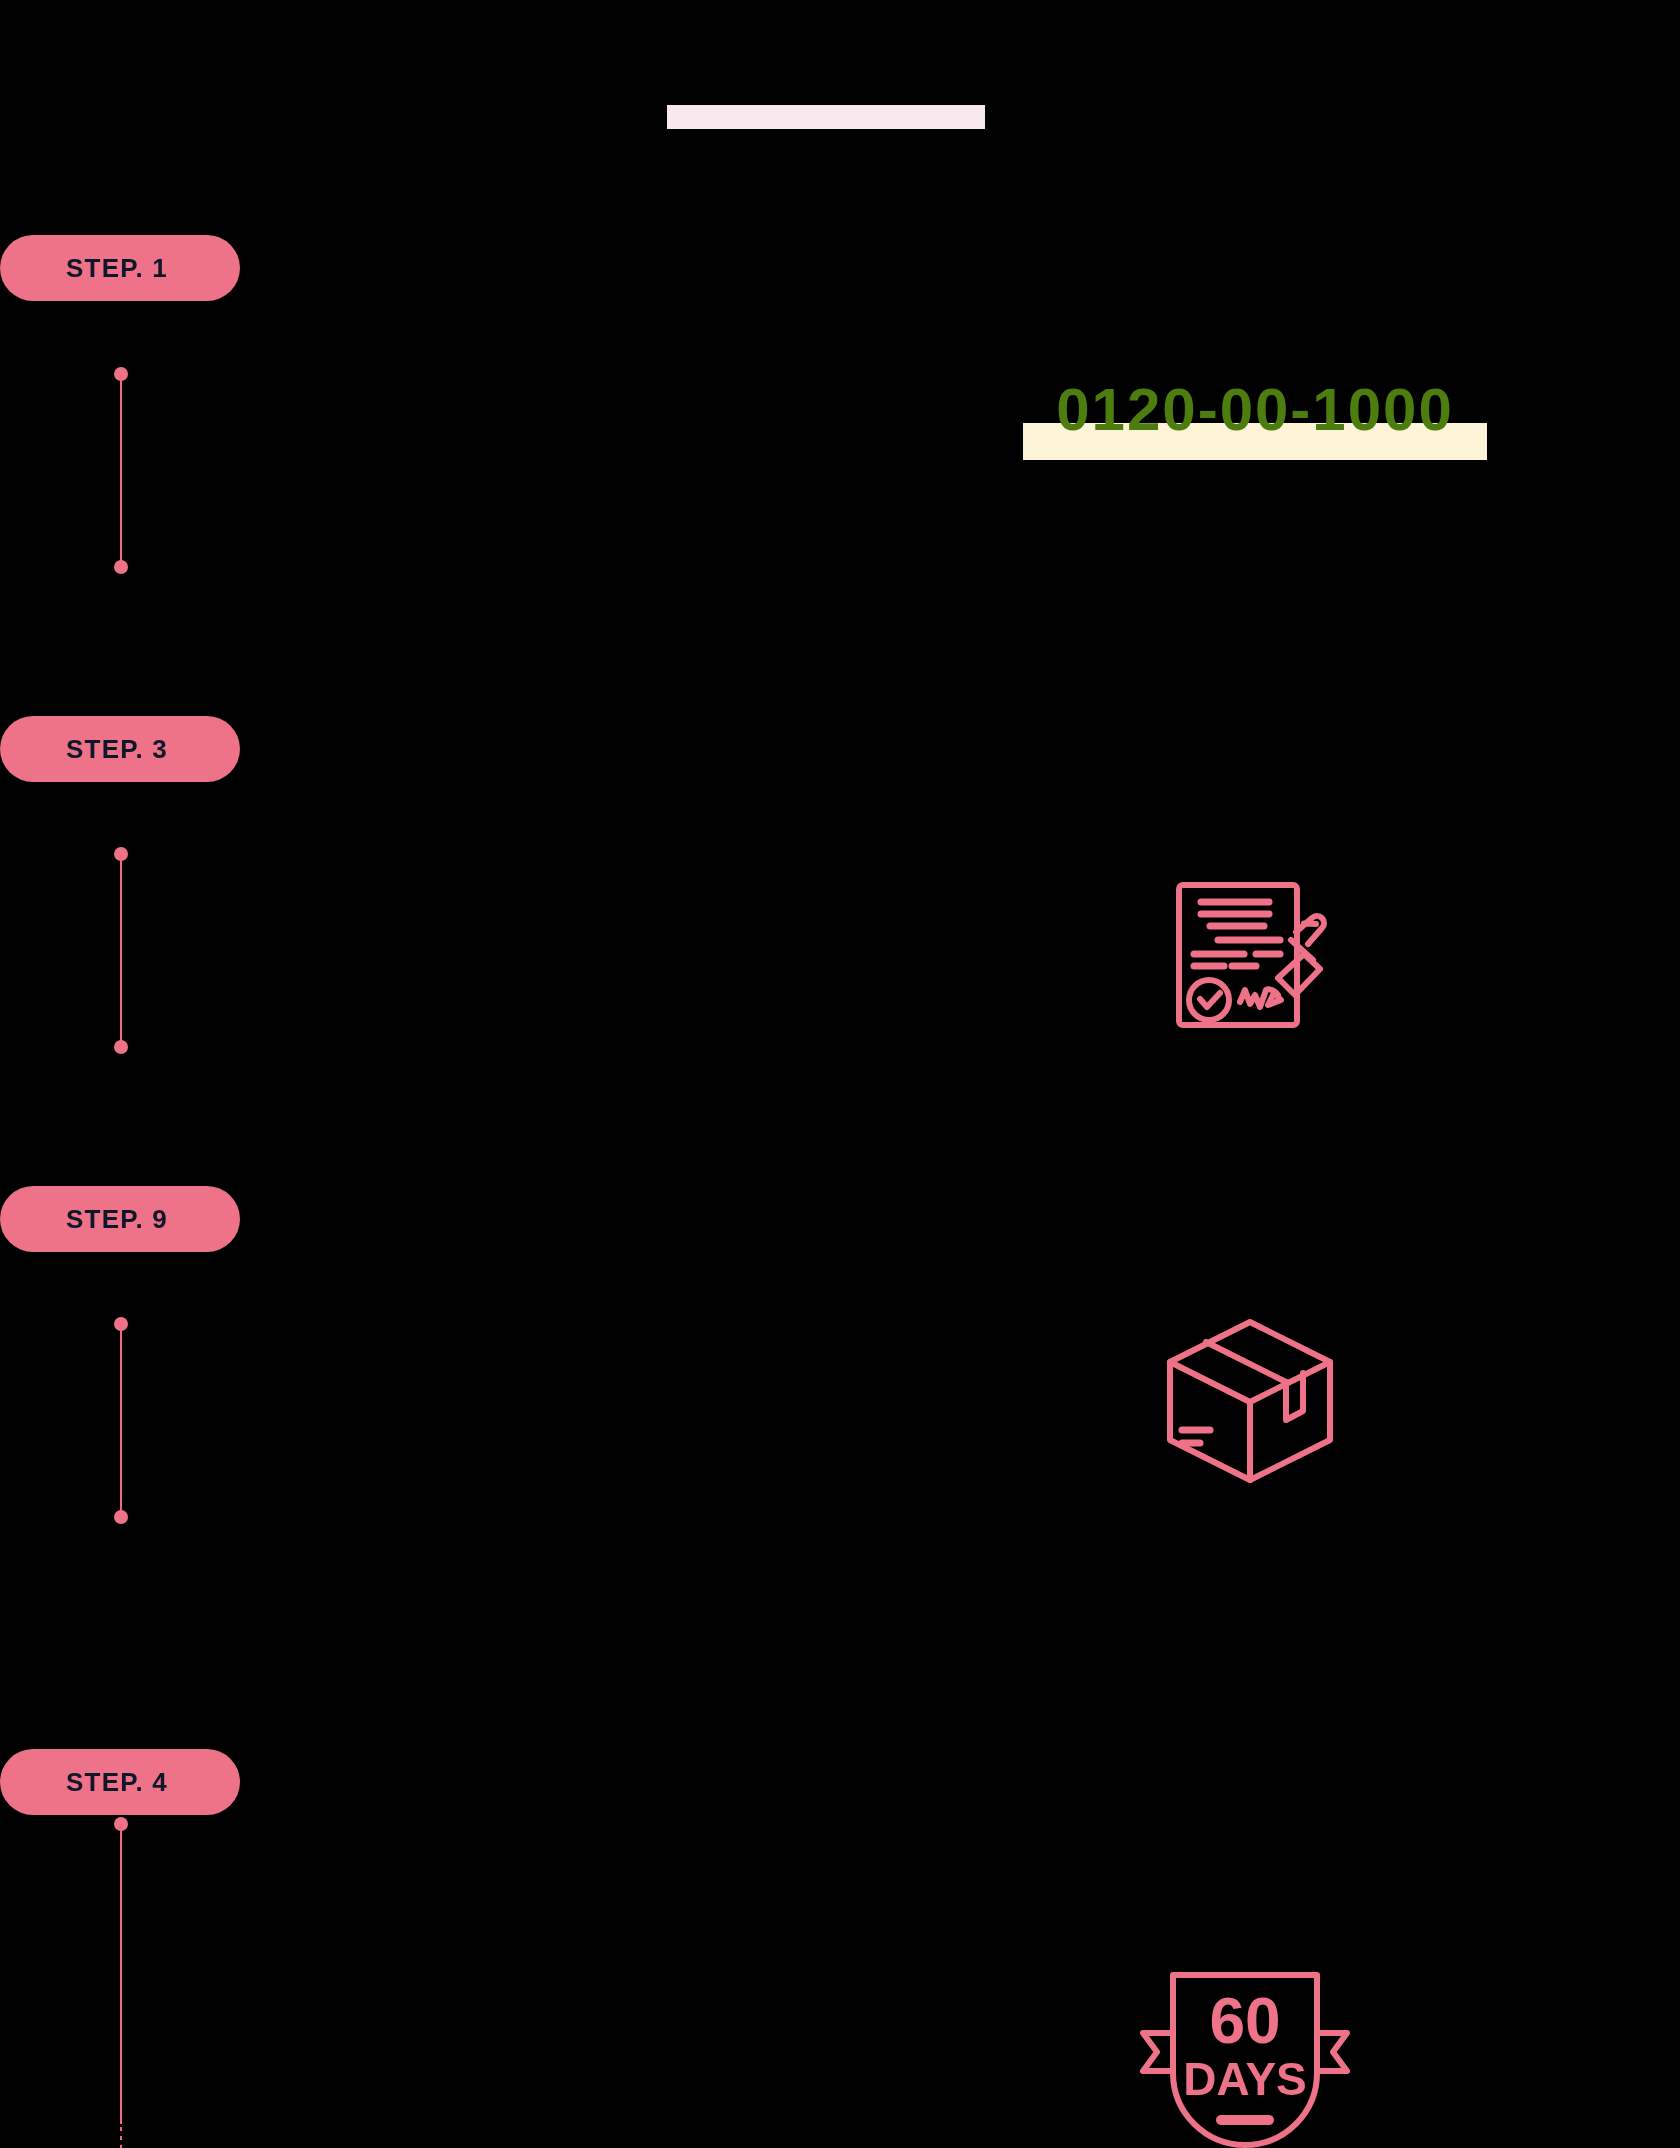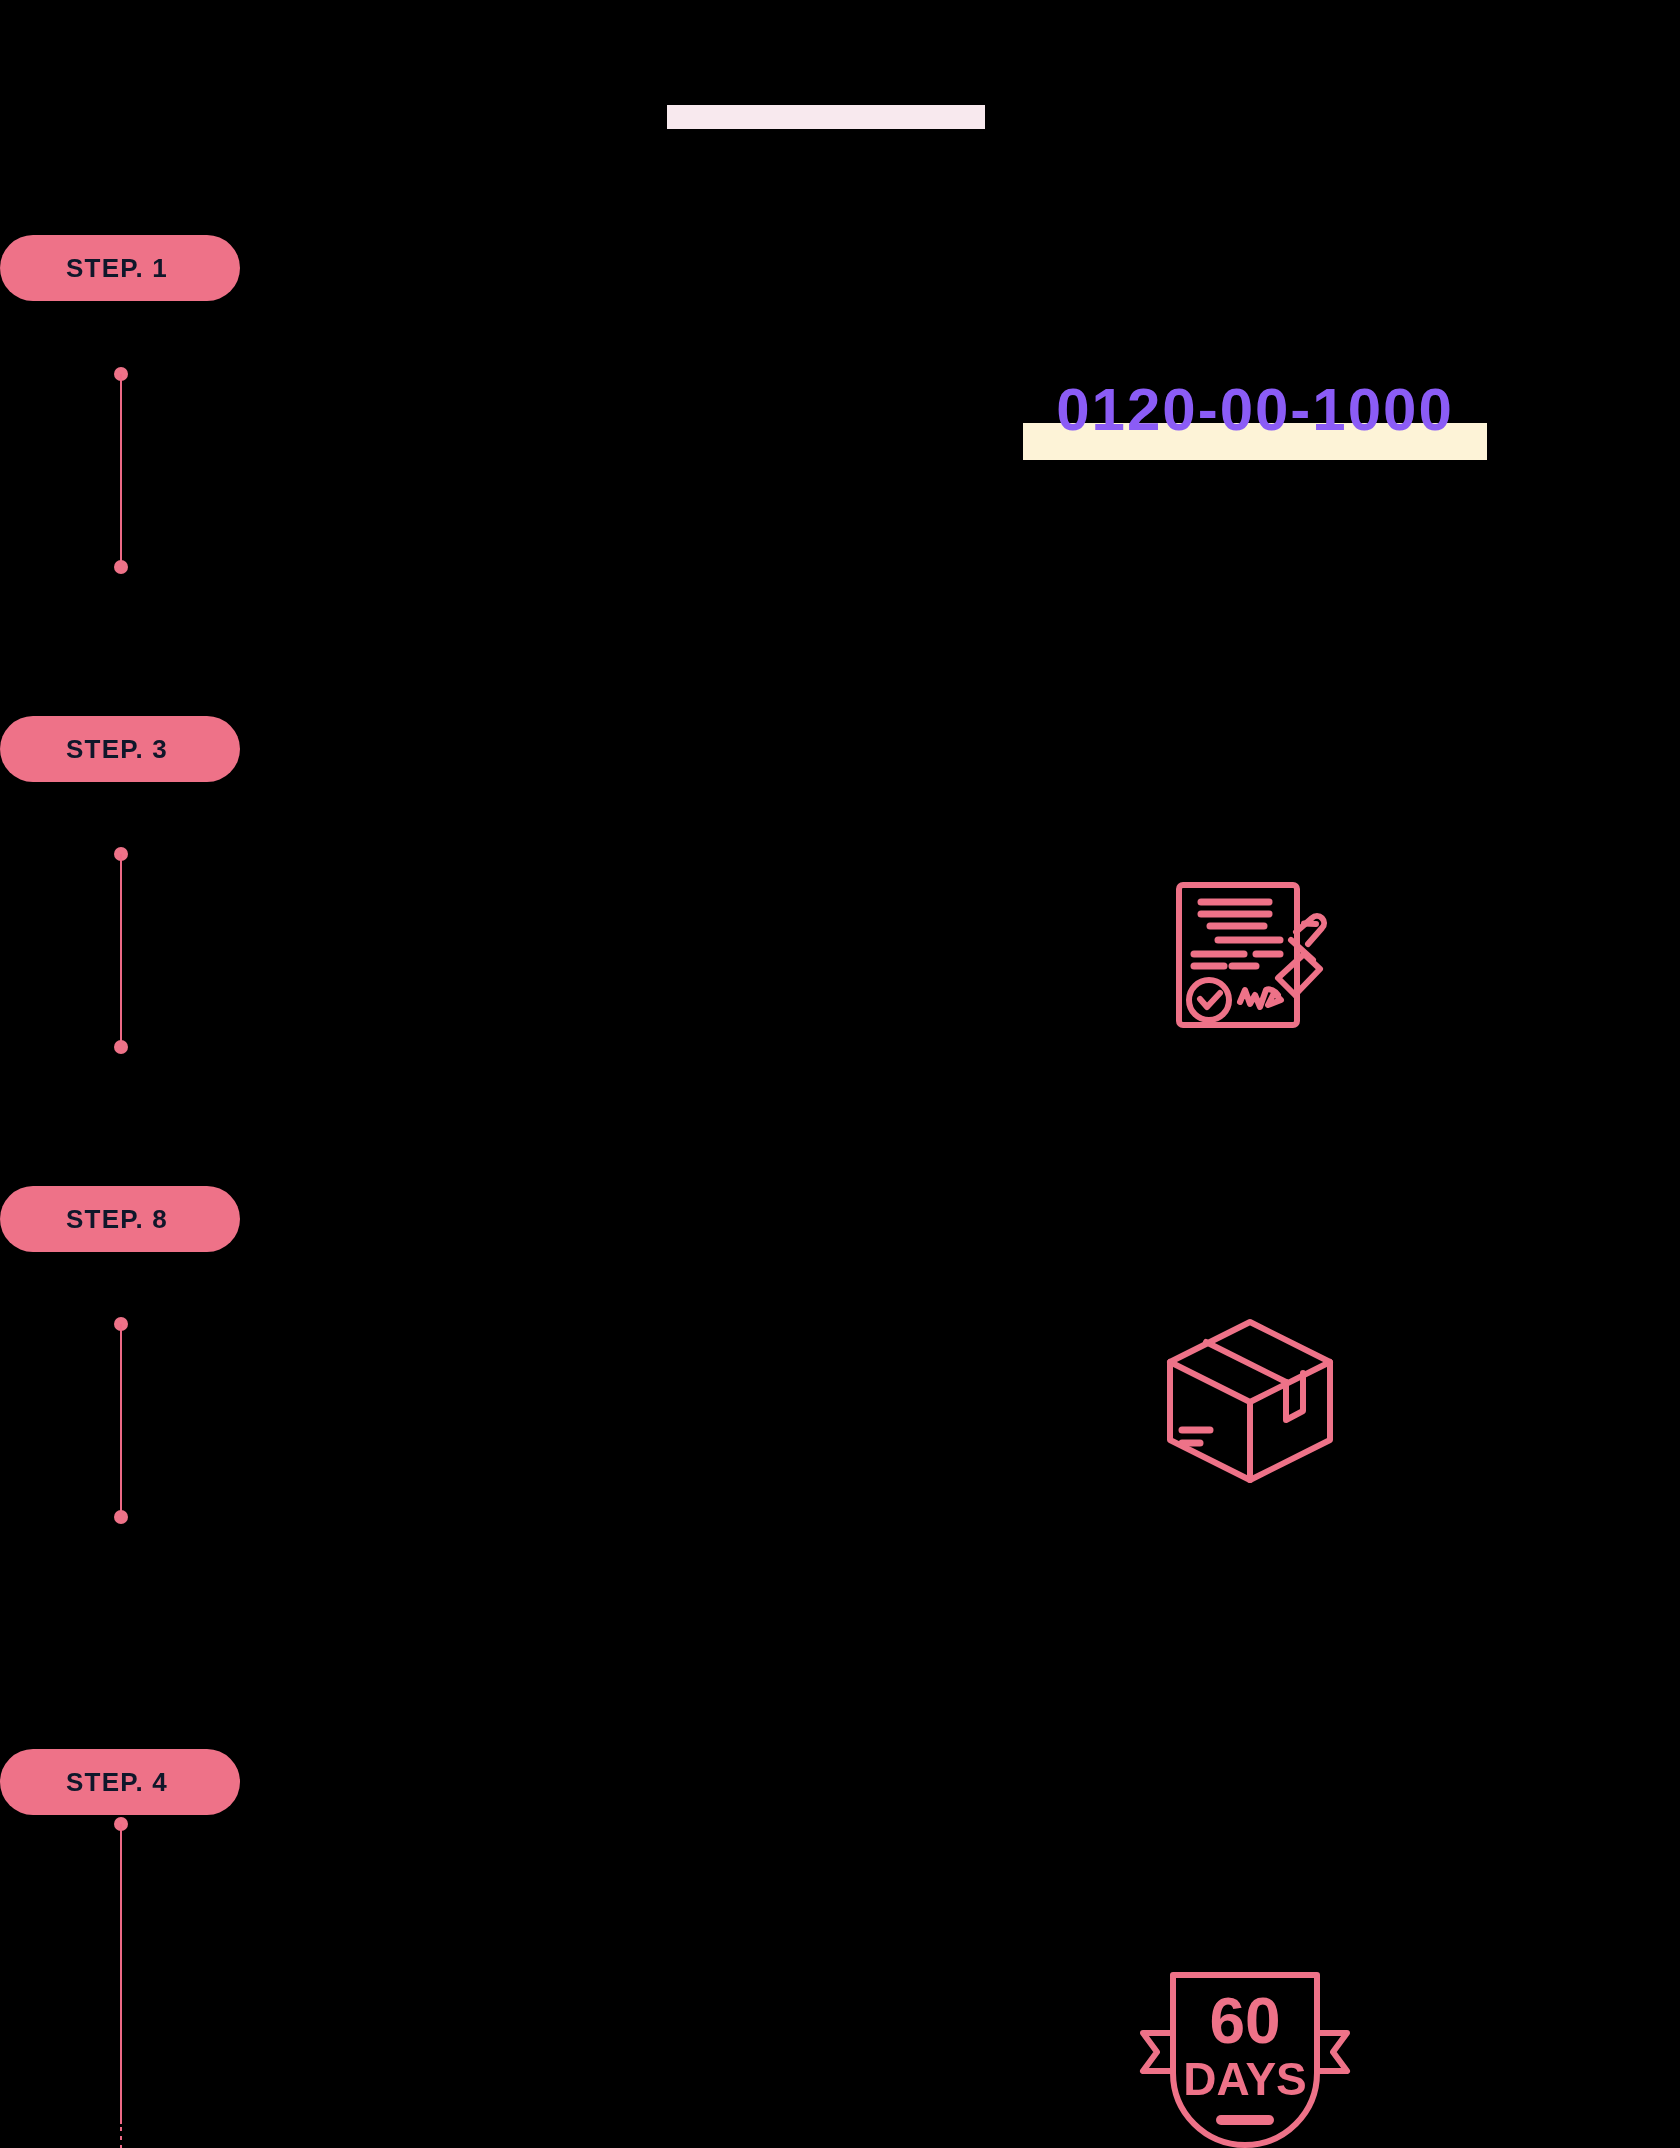--- a/index.html
+++ b/index.html
@@ -122,21 +122,21 @@
     background: #FDF3D7;
   }
   .phone-number {
     position: absolute;
     left: 0;
     top: 0;
     width: 464px;
     text-align: center;
     font-size: 60px;
     font-weight: bold;
-    color: #8b5cf6;
+    color: #4d7c0f;
     line-height: 1;
     letter-spacing: 2px;
     white-space: nowrap;
   }
 
   
   .icon-box {
     position: absolute;
   }
   .icon-contract { left: 1150px; top: 860px; width: 200px; height: 190px; }
@@ -163,21 +163,21 @@
   <div class="step-pill step-2">
     <span class="step-pill-label">STEP. 3</span>
   </div>
   <div class="connector conn-2">
     <span class="dot top"></span>
     <span class="line"></span>
     <span class="dot bottom"></span>
   </div>
 
   <div class="step-pill step-3">
-    <span class="step-pill-label">STEP. 8</span>
+    <span class="step-pill-label">STEP. 9</span>
   </div>
   <div class="connector conn-3">
     <span class="dot top"></span>
     <span class="line"></span>
     <span class="dot bottom"></span>
   </div>
 
   <div class="step-pill step-4">
     <span class="step-pill-label">STEP. 4</span>
   </div>

